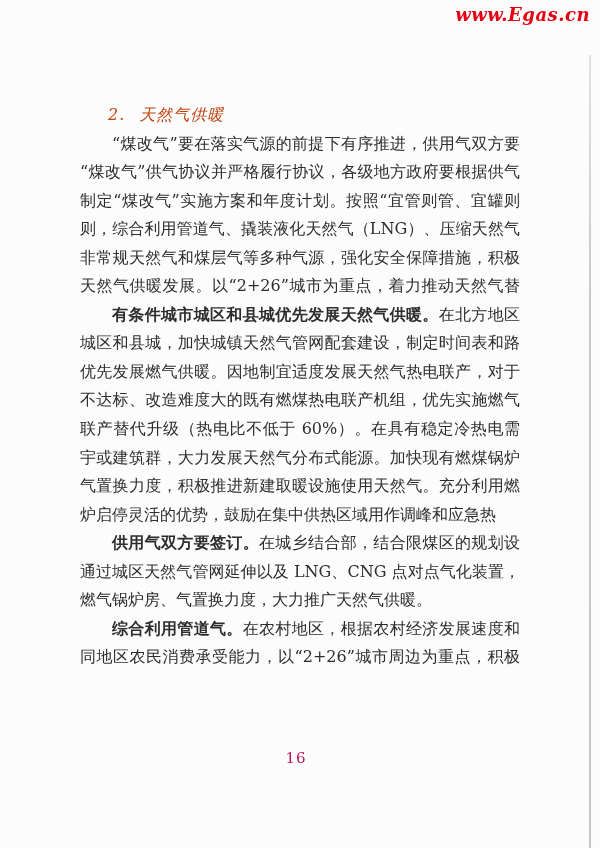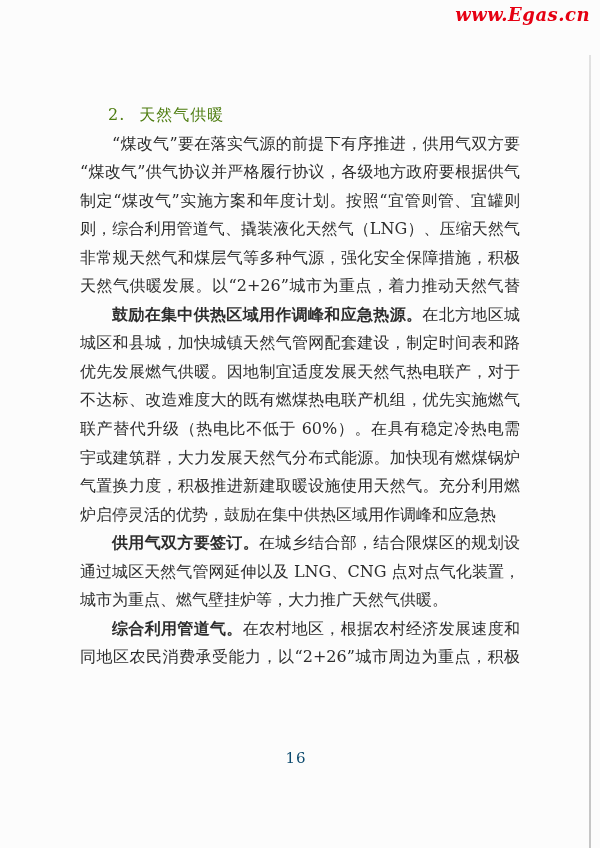--- a/index.html
+++ b/index.html
@@ -54,36 +54,37 @@
   }
   .line.fill {
     text-align: justify;
     text-align-last: justify;
   }
   .heading-line {
     line-height: 28.55px;
     height: 28.55px;
     padding-left: 28px;
     letter-spacing: 1px;
-    color: #4d7c0f;
+    color: #c2410c;
+    font-style: italic;
   }
   .heading-num {
     margin-right: 14px;
   }
   .bold {
     font-weight: bold;
   }
   .page-number {
     position: absolute;
     top: 749px;
     left: 0;
     width: 592px;
     text-align: center;
     font-size: 15px;
-    color: #0c4a6e;
+    color: #be185d;
     letter-spacing: 1px;
   }
 </style>
 </head>
 <body>
 
 <div class="page">
 
   <div class="watermark">www.Egas.cn</div>
 
@@ -93,30 +94,30 @@
     <div class="heading-line">
       <span class="heading-num">2.</span><span>天然气供暖</span>
     </div>
 
   <div class="line indent fill"><span>“煤改气”要在落实气源的前提下有序推进，供用气双方要签订</span></div>
       <div class="line fill"><span>“煤改气”供气协议并严格履行协议，各级地方政府要根据供气协议</span></div>
       <div class="line fill"><span>制定“煤改气”实施方案和年度计划。按照“宜管则管、宜罐则罐”原</span></div>
       <div class="line fill"><span>则，综合利用管道气、撬装液化天然气（LNG）、压缩天然气（CNG）、</span></div>
       <div class="line fill"><span>非常规天然气和煤层气等多种气源，强化安全保障措施，积极推进</span></div>
       <div class="line fill"><span>天然气供暖发展。以“2+26”城市为重点，着力推动天然气替代散烧</span></div>
-      <div class="line indent fill"><span class="bold">鼓励在集中供热区域用作调峰和应急热源。</span><span>在北方地区城市</span></div>
+      <div class="line indent fill"><span class="bold">有条件城市城区和县城优先发展天然气供暖。</span><span>在北方地区城市</span></div>
       <div class="line fill"><span>城区和县城，加快城镇天然气管网配套建设，制定时间表和路线图，</span></div>
       <div class="line fill"><span>优先发展燃气供暖。因地制宜适度发展天然气热电联产，对于环保</span></div>
       <div class="line fill"><span>不达标、改造难度大的既有燃煤热电联产机组，优先实施燃气热电</span></div>
       <div class="line fill"><span>联产替代升级（热电比不低于 60%）。在具有稳定冷热电需求的楼</span></div>
       <div class="line fill"><span>宇或建筑群，大力发展天然气分布式能源。加快现有燃煤锅炉天然</span></div>
       <div class="line fill"><span>气置换力度，积极推进新建取暖设施使用天然气。充分利用燃气锅</span></div>
       <div class="line"><span>炉启停灵活的优势，鼓励在集中供热区域用作调峰和应急热源。</span></div>
       <div class="line indent fill"><span class="bold">供用气双方要签订。</span><span>在城乡结合部，结合限煤区的规划设立，</span></div>
       <div class="line fill"><span>通过城区天然气管网延伸以及 LNG、CNG 点对点气化装置，安装</span></div>
-      <div class="line"><span>城市为重点、燃气壁挂炉等，大力推广天然气供暖。</span></div>
+      <div class="line"><span>燃气锅炉房、气置换力度，大力推广天然气供暖。</span></div>
       <div class="line indent fill"><span class="bold">综合利用管道气。</span><span>在农村地区，根据农村经济发展速度和不</span></div>
       <div class="line fill"><span>同地区农民消费承受能力，以“2+26”城市周边为重点，积极推广燃</span></div>
     </div>
 
   <div class="page-number">16</div>
 
 </div>
 
 </body></html>

